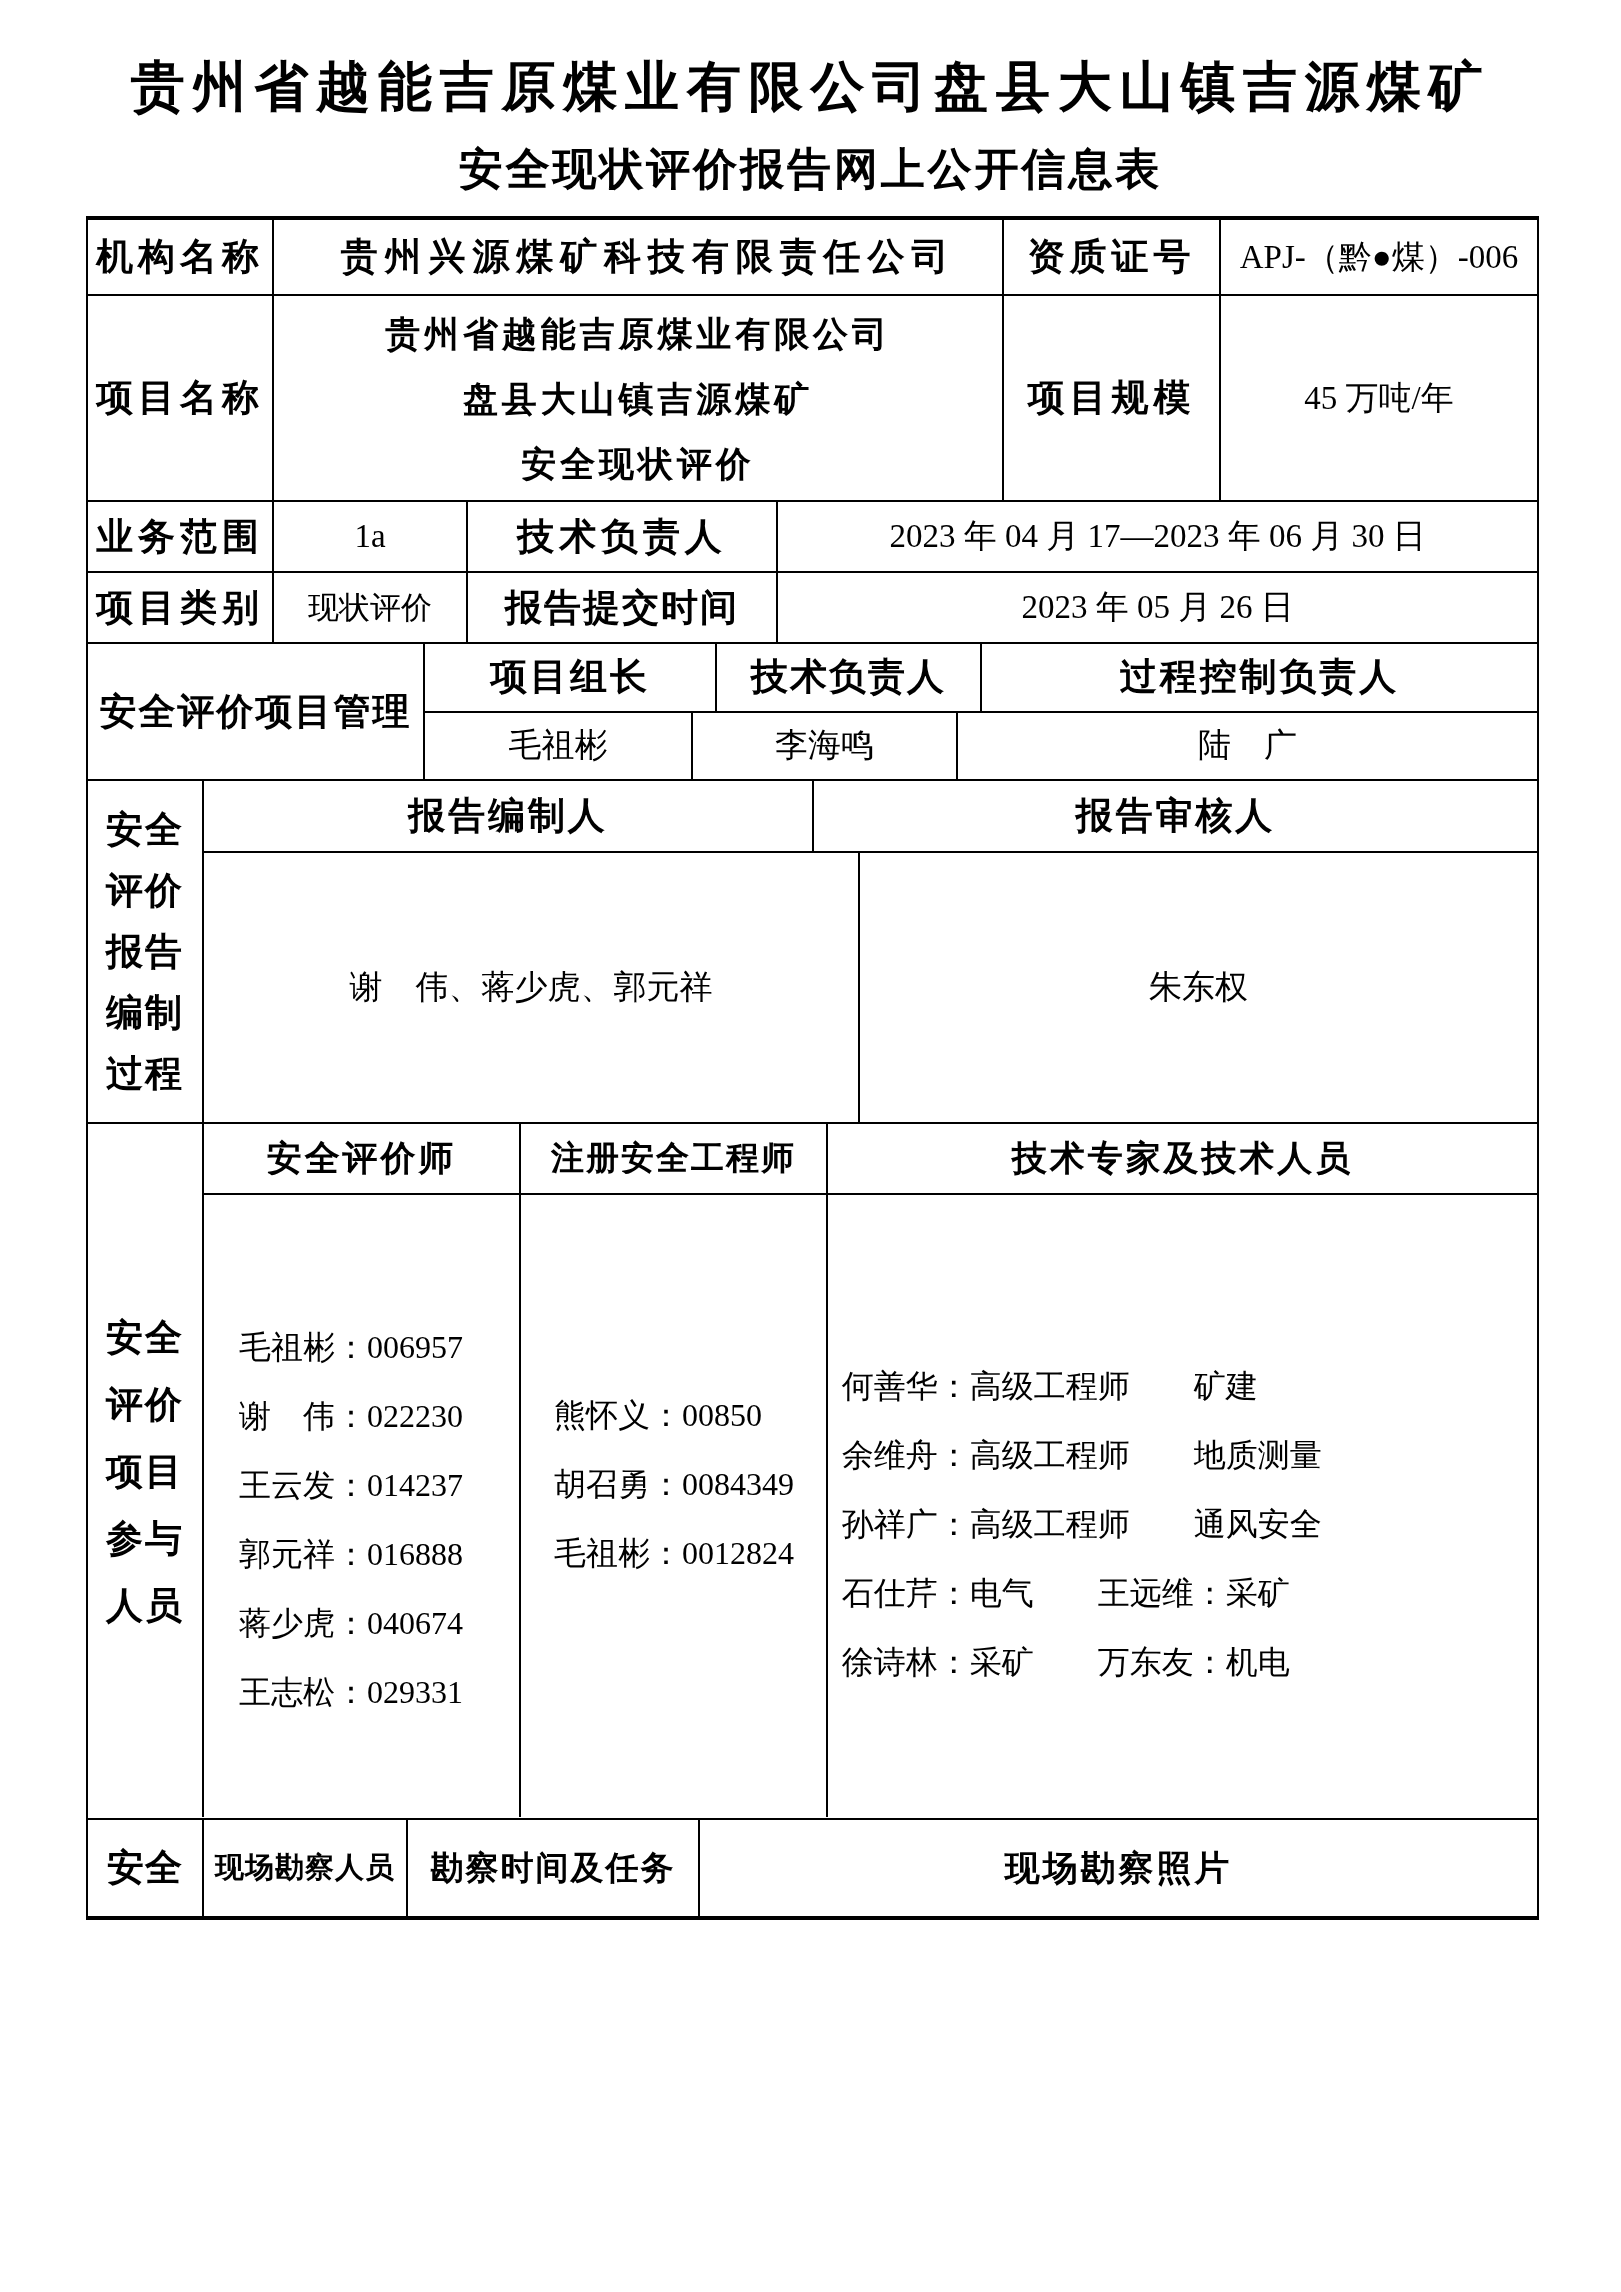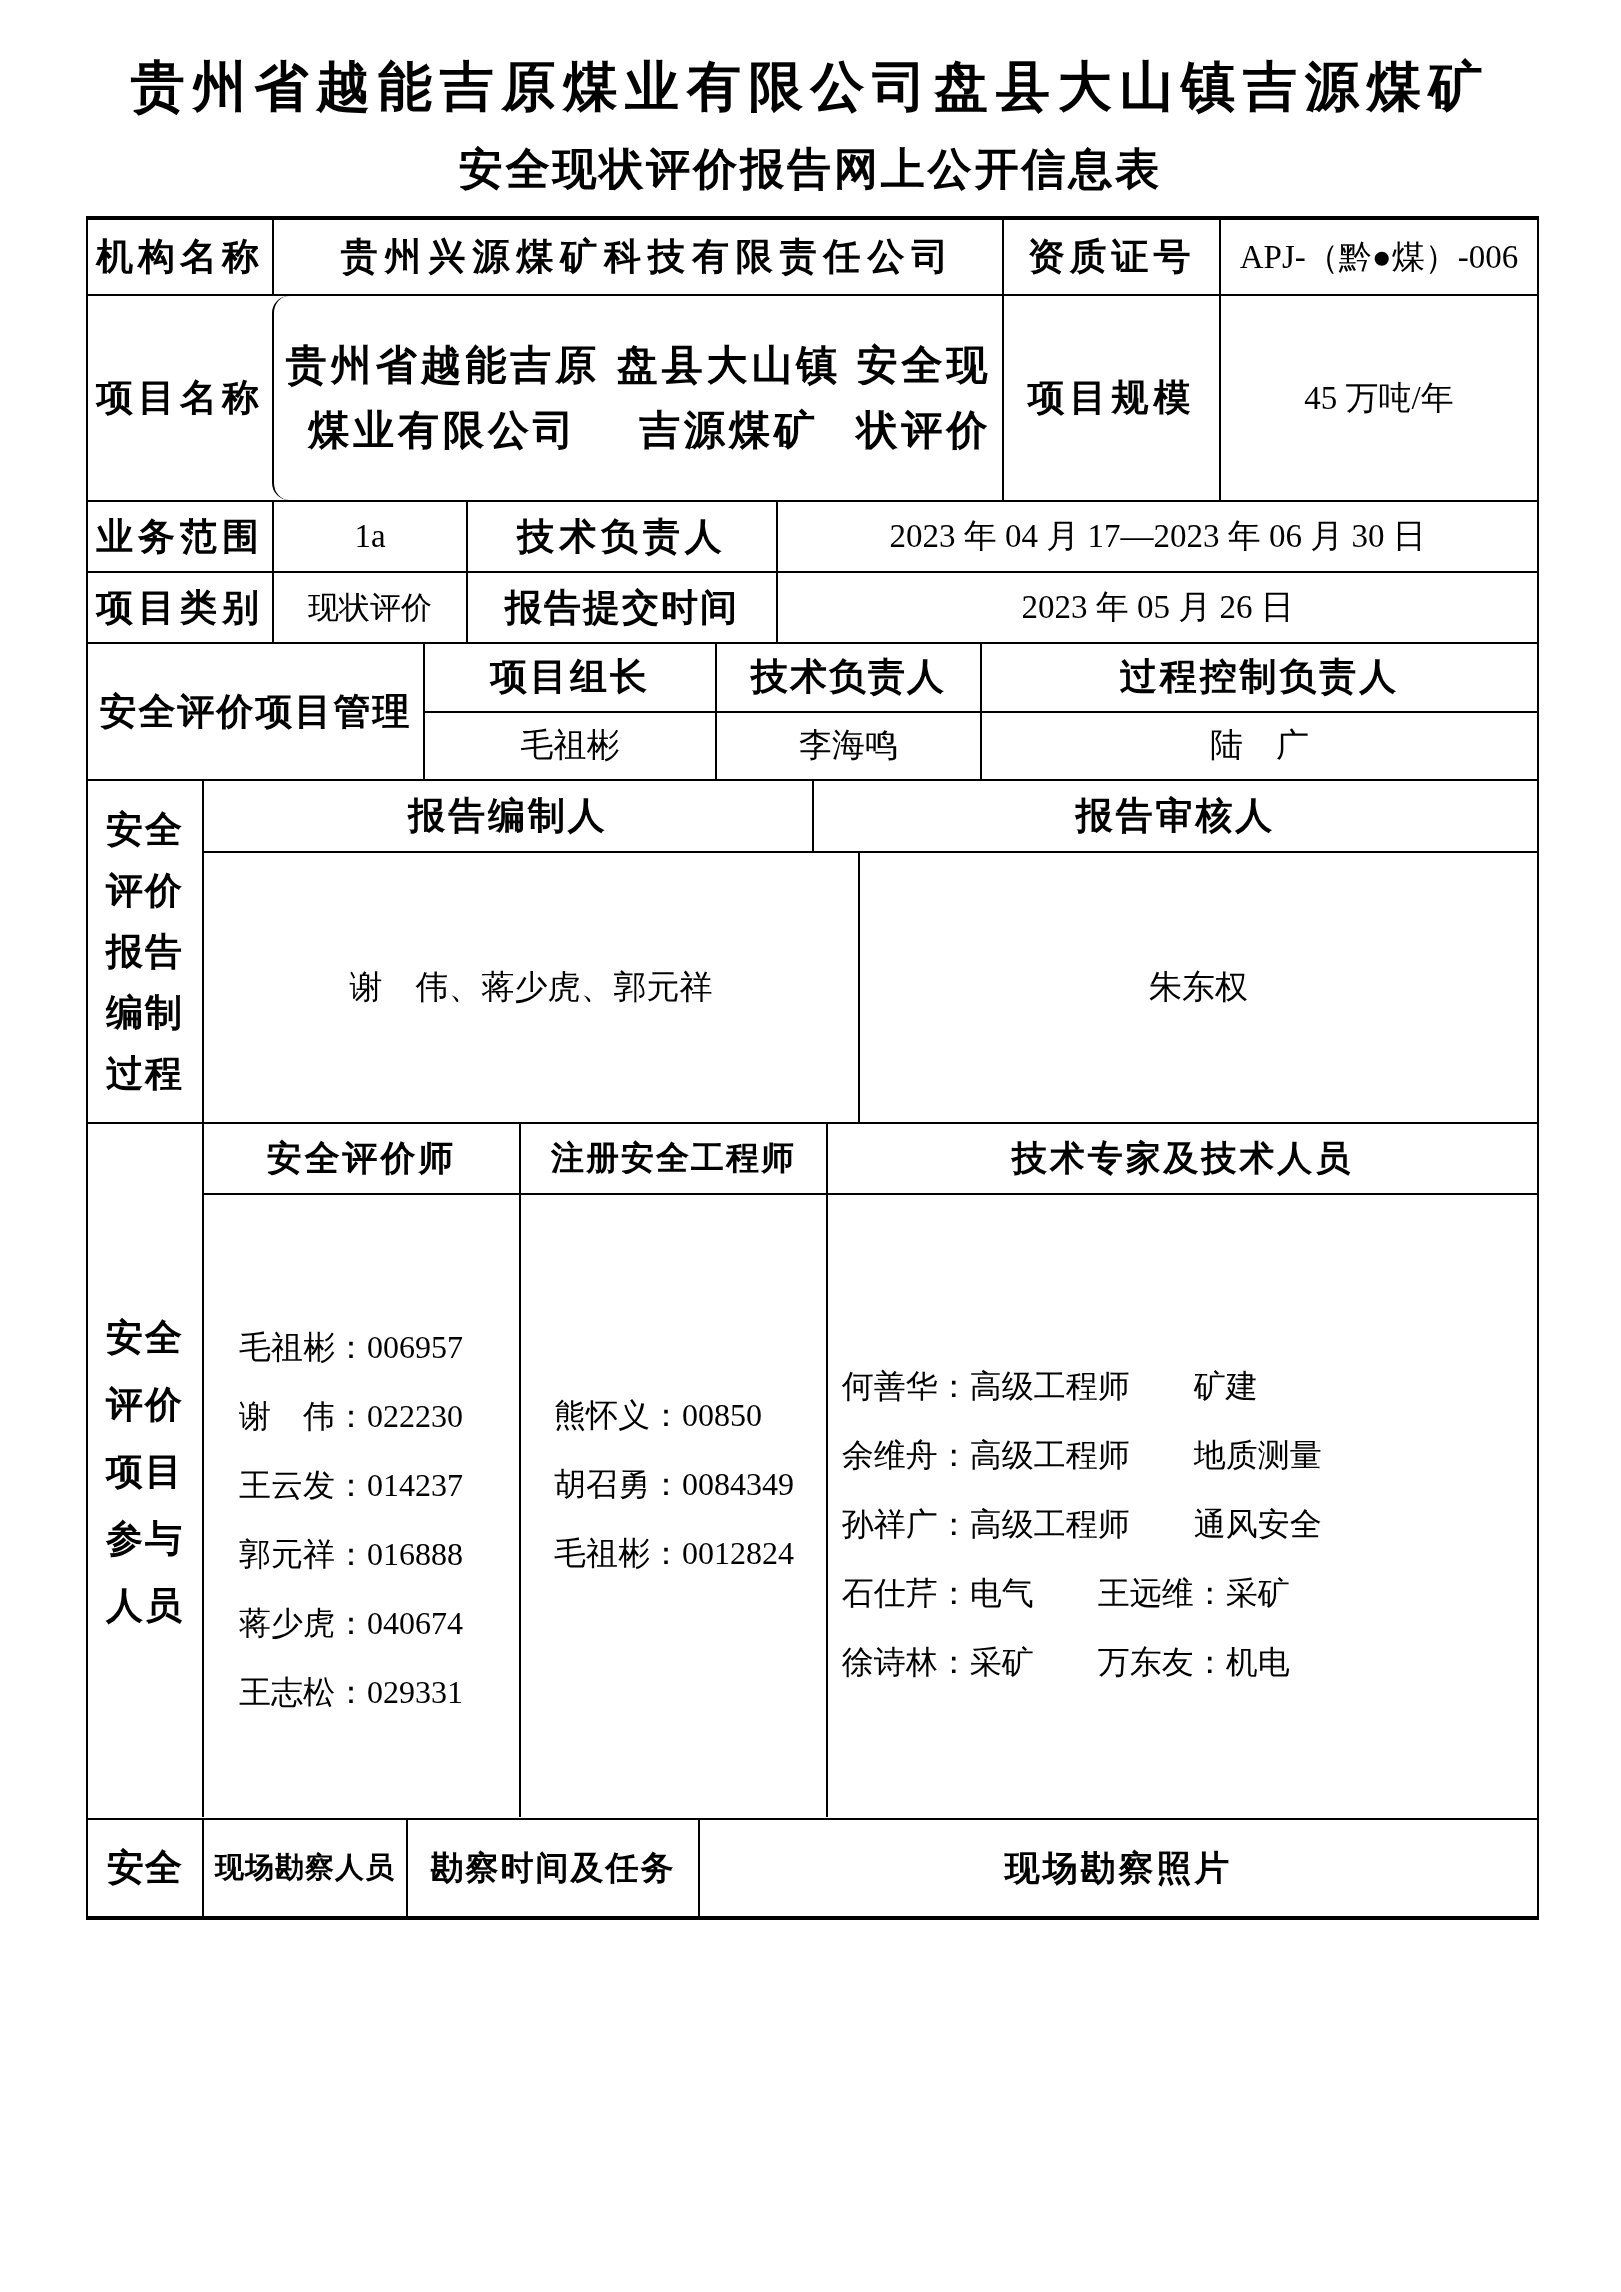--- a/index.html
+++ b/index.html
@@ -40,21 +40,21 @@
   .bb3 { border-bottom:2.9px solid #000; }
 
   .lbl   { font-family:"Liberation Sans","DejaVu Sans",sans-serif; font-weight:bold; font-size:37px; letter-spacing:4.9px; }
   .hdr36 { font-family:"Liberation Sans","DejaVu Sans",sans-serif; font-weight:bold; font-size:35px; letter-spacing:2.9px; }
   .hdr34 { font-family:"Liberation Sans","DejaVu Sans",sans-serif; font-weight:bold; font-size:33px; letter-spacing:2px; }
   .hdr30 { font-family:"Liberation Sans","DejaVu Sans",sans-serif; font-weight:bold; font-size:29px; letter-spacing:1px; }
   .vbold { font-family:"Liberation Sans","DejaVu Sans",sans-serif; font-weight:bold; font-size:37px; letter-spacing:6.9px;padding-left:20px; }
   .bigsec{ font-family:"Liberation Sans","DejaVu Sans",sans-serif; font-weight:bold; font-size:39px; letter-spacing:4.9px; }
   .val   { font-size:33px; }
 
-  .mlines { flex-direction:row; line-height:65px; font-size:41px; letter-spacing:3.9px;border-radius:17px; }
+  .mlines { flex-direction:column; line-height:65px; font-size:35px; letter-spacing:3.9px; }
   .vlab   { flex-direction:column; justify-content:center; font-family:"Liberation Sans","DejaVu Sans",sans-serif;
             font-weight:bold; font-size:37px; letter-spacing:2px; }
   .vlab.lh62 { line-height:61px; }
   .vlab.lh68 { line-height:67px; }
 
   .list {
     flex-direction:column; align-items:flex-start; justify-content:flex-start;
     text-align:left; line-height:69px; font-size:32px;
   }
 </style>
@@ -103,21 +103,21 @@
 
     <div class="row bb2" style="height:137px">
       <div class="c first lbl" style="width:335px; letter-spacing:2px">安全评价项目管理</div>
       <div class="col" style="flex:1">
         <div class="row bb3" style="height:69px">
           <div class="c lbl" style="width:292px; letter-spacing:2.9px">项目组长</div>
           <div class="c lbl" style="width:265px; letter-spacing:2px">技术负责人</div>
           <div class="c lbl" style="flex:1; letter-spacing:2.9px">过程控制负责人</div>
         </div>
         <div class="row" style="height:67px">
-          <div class="c val" style="width:292px">毛祖彬</div>
+          <div class="c val" style="width:268px">毛祖彬</div>
           <div class="c val" style="width:265px">李海鸣</div>
           <div class="c val" style="flex:1">陆　广</div>
         </div>
       </div>
     </div>
 
     <div class="row bb3" style="height:343px">
       <div class="c first vlab lh62" style="width:114px">
           <div>安全</div>
           <div>评价</div>

